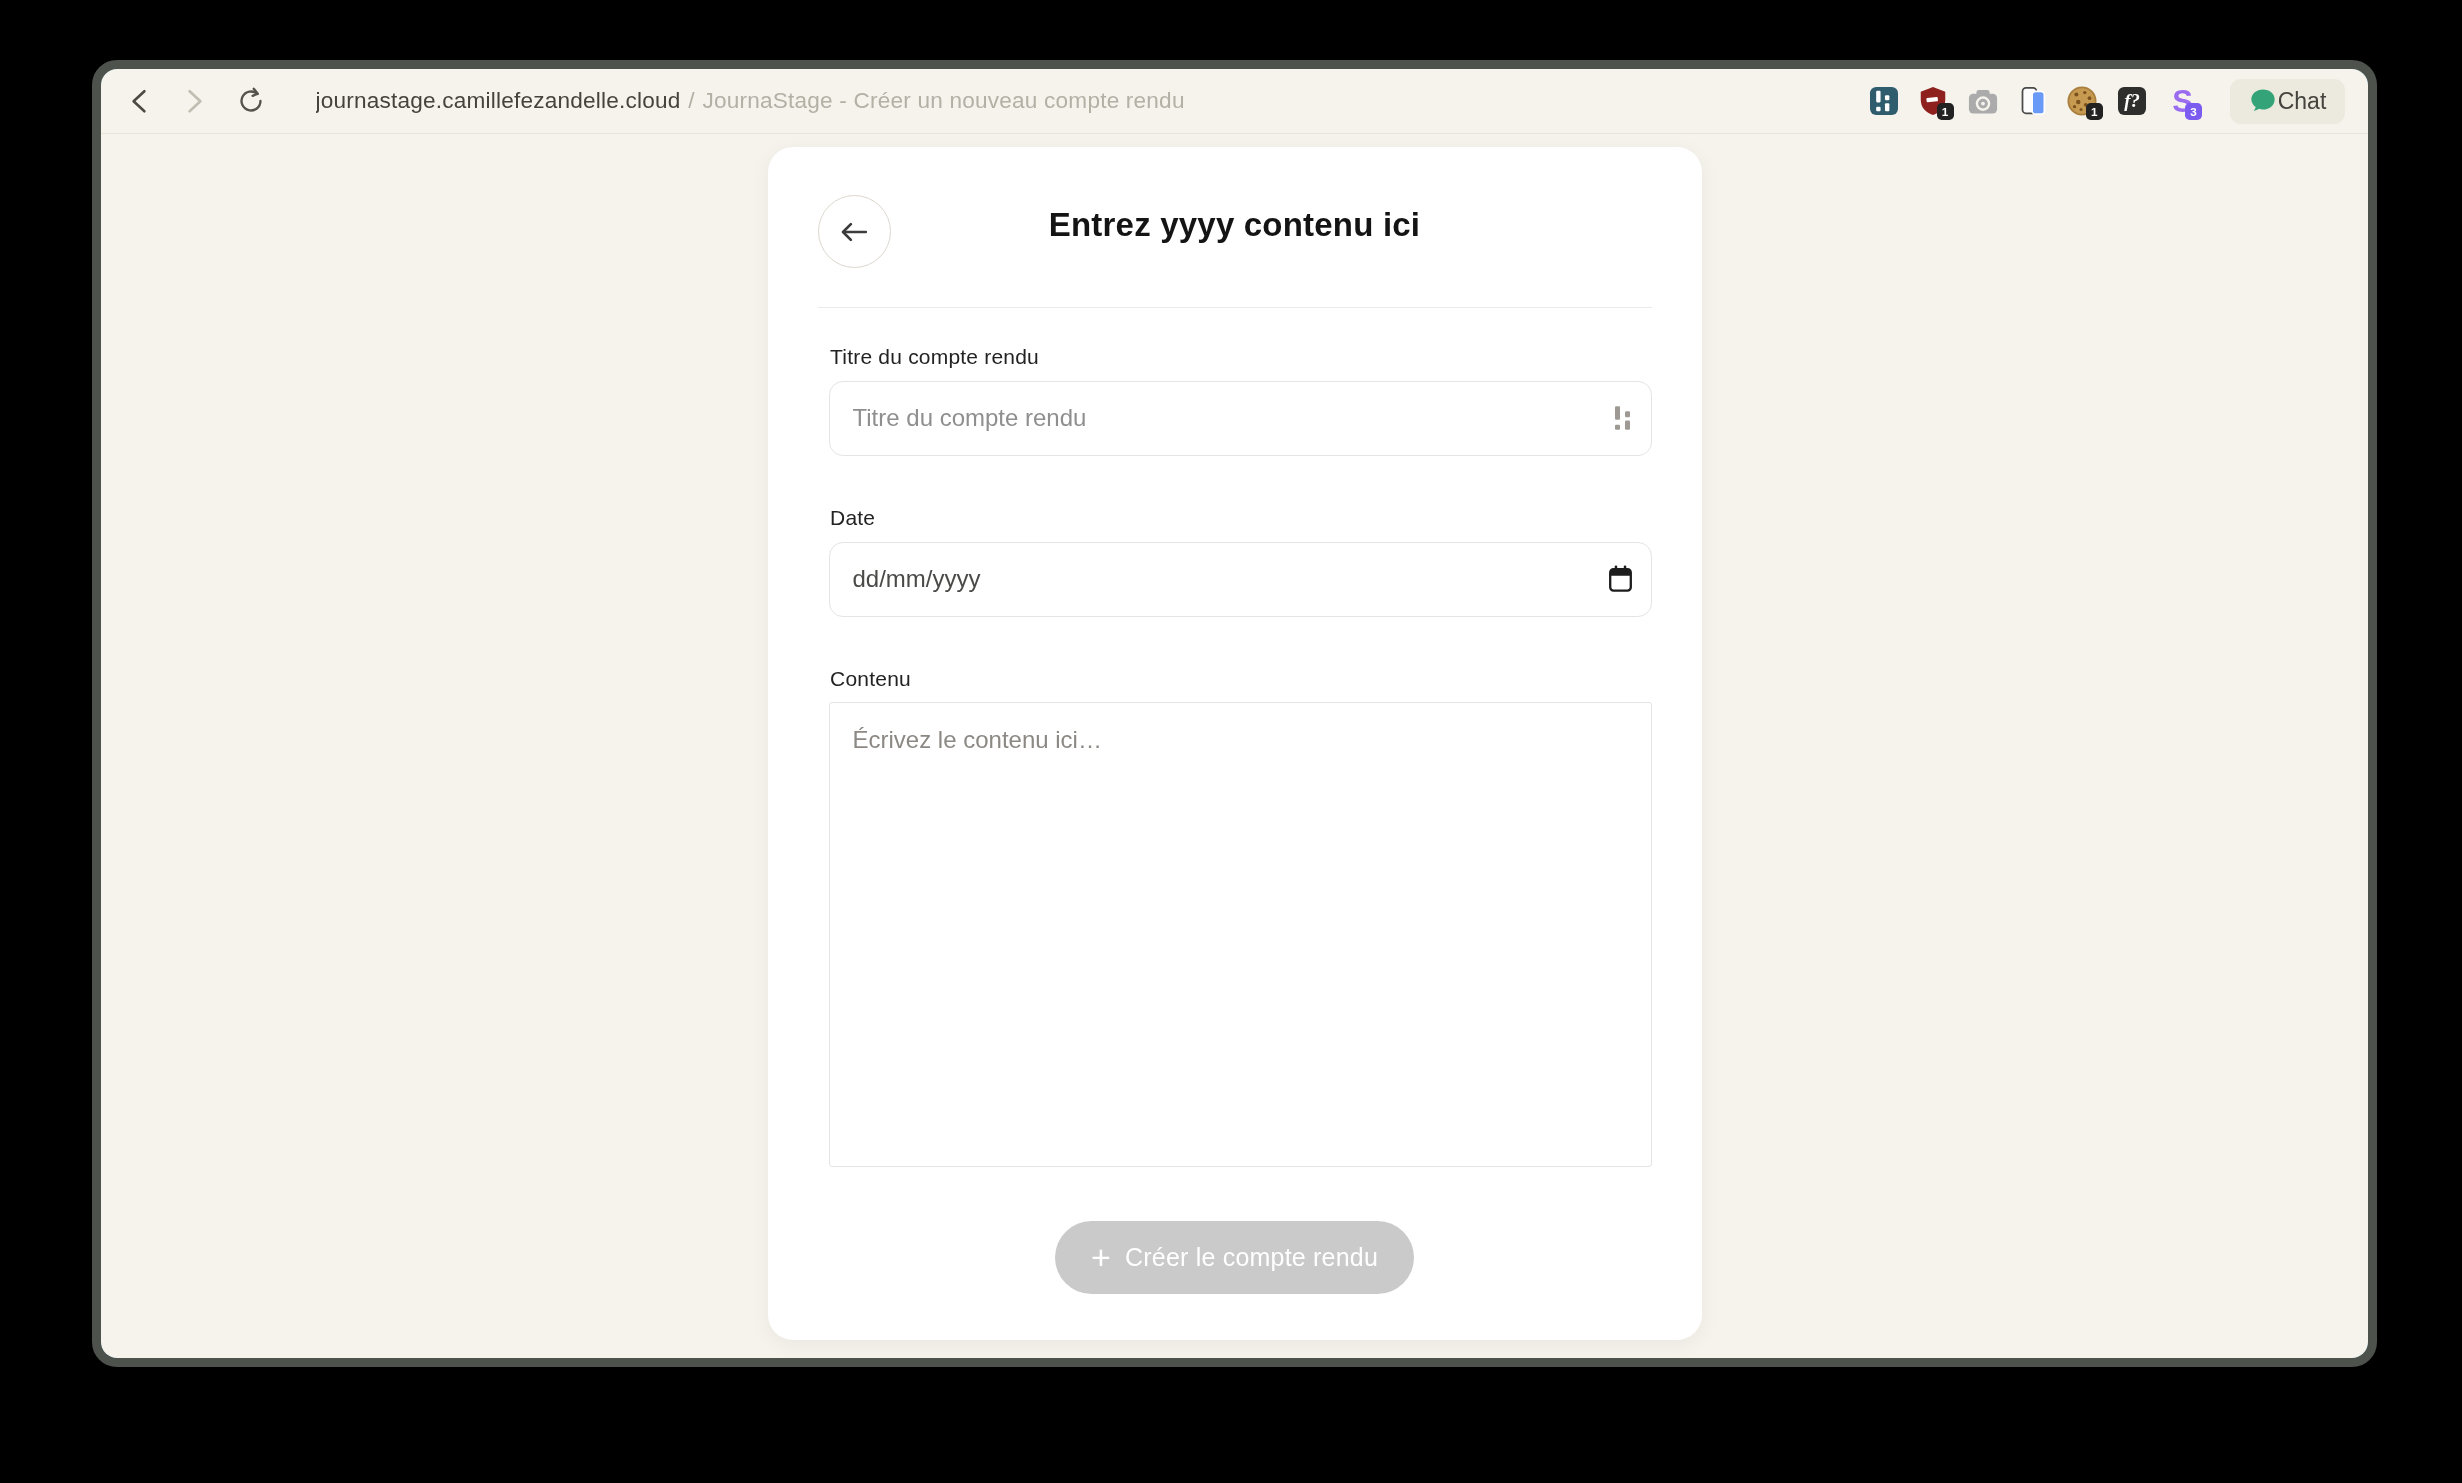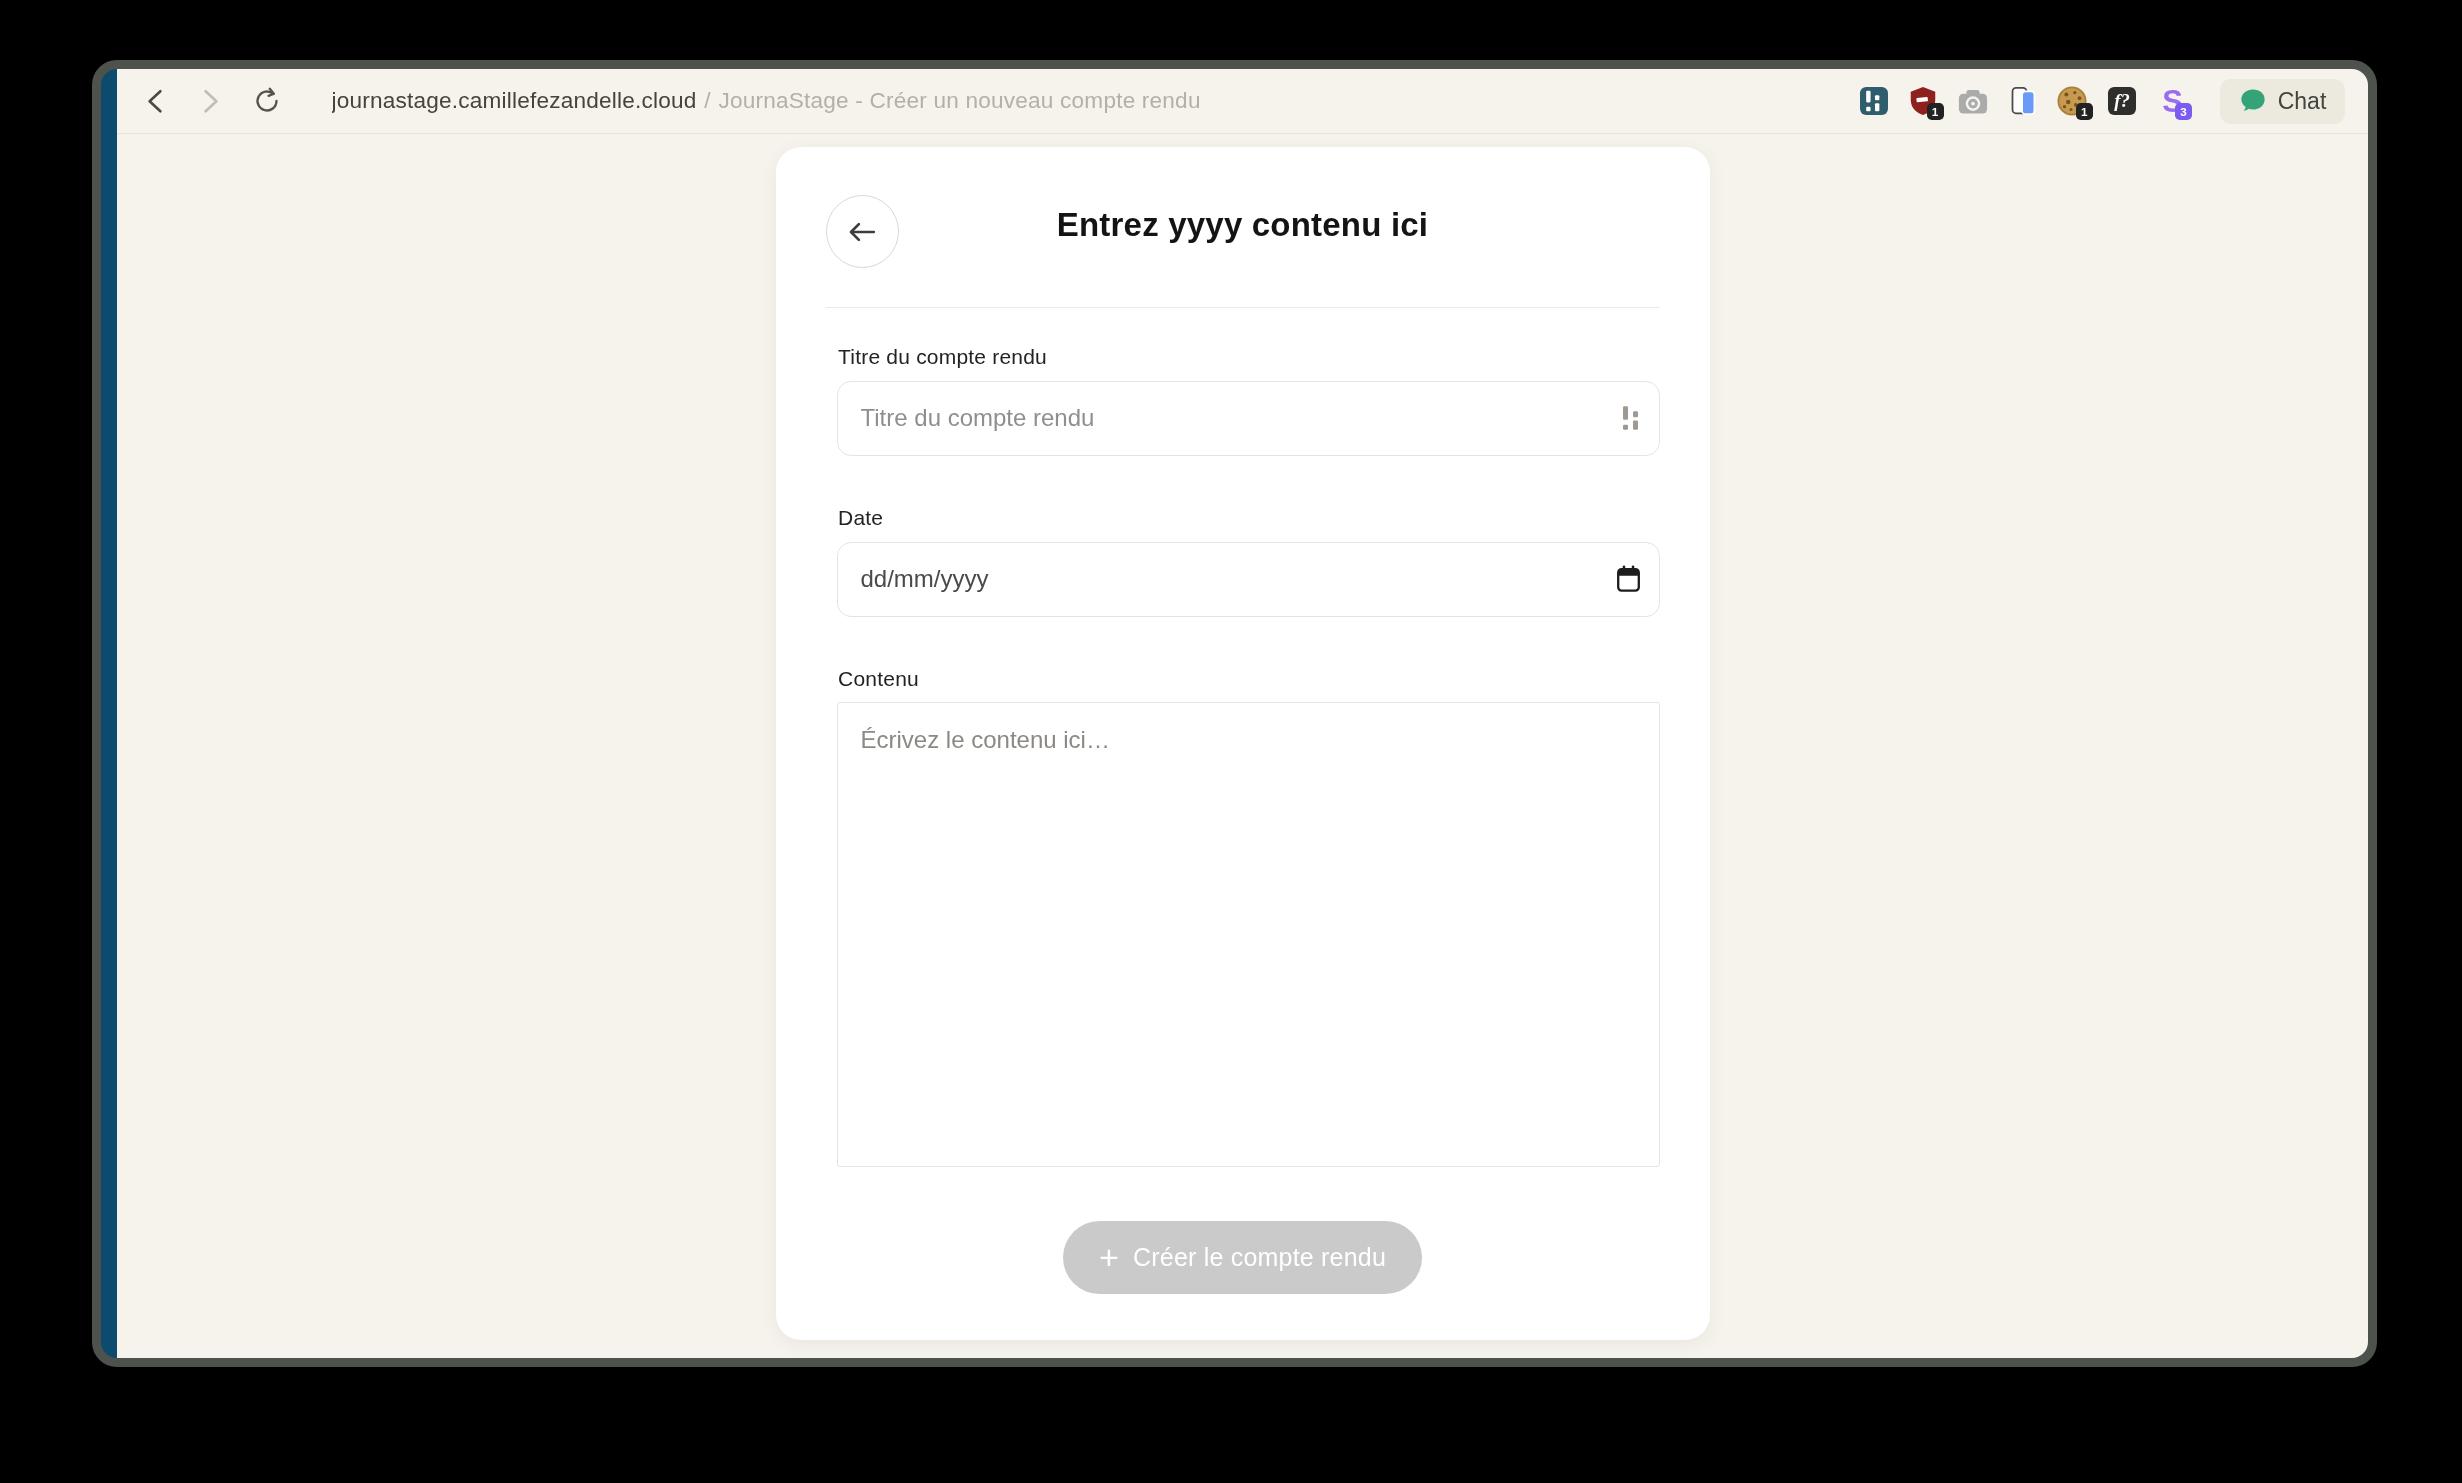--- a/index.html
+++ b/index.html
@@ -13,21 +13,20 @@
   
   .window{
     position:absolute;left:92px;top:60px;
     width:2285px;height:1307px;
     box-sizing:border-box;
     background:#0c4a6e;
     border:9.3px solid #4d524d;
     border-radius:25px;
     overflow:hidden;
     box-shadow:0 7.8px 31px rgba(0,0,0,.6);
-    padding-left:16px;
   }
   
   .toolbar{
     height:64px;
     display:flex;align-items:center;
     padding:0 23px 0 20px;
     border-bottom:1.6px solid #e7e4da;
     background:#f5f3ec;
   }
   .nav-btn{
@@ -67,21 +66,21 @@
     min-width:17px;height:17px;border-radius:4.7px;
     background:#222;color:#fff;
     font-size:11.7px;font-weight:bold;
     display:flex;align-items:center;justify-content:center;
     padding:0 2.3px;box-sizing:border-box;
   }
   .badge.purple{background:#7c5cf0;}
   .chat-btn{
     margin-left:14px;height:45px;border:none;cursor:pointer;
     background:#eceadf;border-radius:11px;
-    display:flex;align-items:center;gap:11px;
+    display:flex;align-items:center;gap:1px;
     padding:0 18.7px;
   }
   .chat-label{font-size:23px;color:#44433d;}
   
   .page{
     position:relative;
     height:calc(100% - 65px);
     background:#f5f3ec;
     display:flex;justify-content:center;
   }

